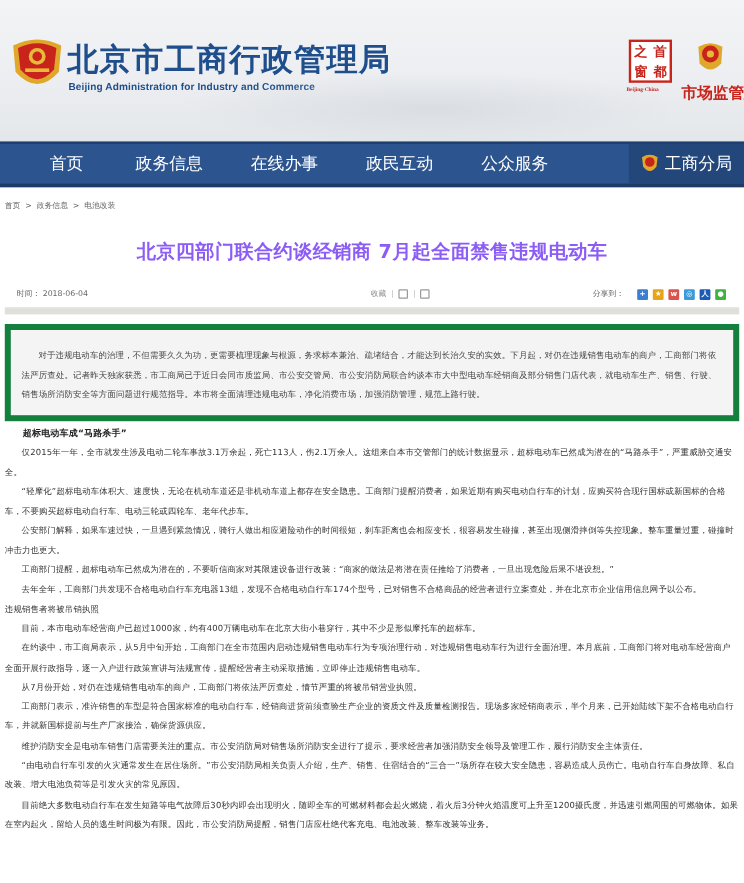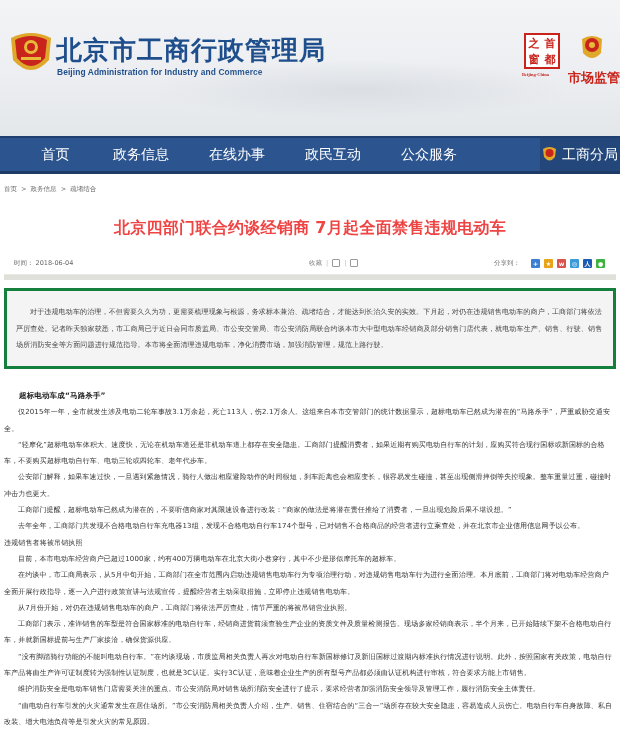--- a/index.html
+++ b/index.html
@@ -1,21 +1,21 @@
 <!DOCTYPE html>
 <html><head>
 <meta charset="utf-8">
 <style>
   * { box-sizing: border-box; margin: 0; padding: 0; }
   html, body { width: 620px; height: 736px; overflow: hidden; background: #fff; }
   body { font-family: "DejaVu Sans", "Liberation Sans", sans-serif; color: #333; }
 
   
   .header {
-    position: relative; width: 620px; height: 136px;
+    position: relative; width: 620px; height: 118px;
     background: linear-gradient(180deg, #f3f4f6 0%, #eceef1 55%, #e4e7ea 100%);
     overflow: hidden;
   }
   .header::after {
     content: ""; position: absolute; left: 150px; top: 60px; width: 420px; height: 60px;
     background: radial-gradient(ellipse at center, rgba(200,205,212,0.45), rgba(255,255,255,0) 70%);
   }
   .emblem {
     position: absolute; left: 6px; top: 30px; width: 50px; height: 48px;
   }
@@ -54,32 +54,32 @@
     width: 620px; height: 38px; background: #2c5590;
     border-top: 2px solid #1f3f70; border-bottom: 3px solid #1e3a66;
     display: flex; position: relative;
   }
   .nav-item {
     height: 33px; display: flex; align-items: center; justify-content: center;
     color: #fff; font-size: 14px; width: 96px; cursor: pointer;
   }
   .nav-item.first { margin-left: 18px; width: 75px; }
   .nav-item.active {
-    background: #23477b; width: 80px; margin-left: auto;
+    background: #23477b; width: 96px; margin-left: auto;
   }
   .nav-item .mini-emblem { width: 15px; height: 17px; margin-right: 5px; }
 
   
   .breadcrumb {
     padding: 11px 0 0 4px; height: 34px; font-size: 6.5px; color: #666;
   }
   .breadcrumb span { margin-right: 2px; }
 
   .article-title {
-    text-align: center; font-size: 16px; color: #ef4444; margin-top: 8px; height: 36px; line-height: 24px;
+    text-align: center; font-size: 16px; color: #8b5cf6; margin-top: 8px; height: 36px; line-height: 24px;
     letter-spacing: 0.3px;
   }
 
   .meta-row {
     display: flex; align-items: center; height: 22px; padding: 0 4px; font-size: 6.5px; color: #666;
     position: relative;
   }
   .meta-time { width: 120px; padding-left: 10px; }
   .meta-tools { position: absolute; left: 309px; display: flex; align-items: center; color: #888; }
   .meta-tools .sep { margin: 0 4px; color: #bbb; }
@@ -89,30 +89,30 @@
   .share-icon {
     width: 9px; height: 9px; display: inline-block; border-radius: 1px;
     color: #fff; font-size: 6px; line-height: 9px; text-align: center; font-weight: bold;
   }
   .divider {
     margin: 0 4px 0 4px; height: 6px; background: #dfe0da; border-top: 1px solid #e8e8e4;
   }
 
   
   .summary {
-    margin: 8px 4px 0 4px; background: #f4f4f4; border: 3px solid #15803d;
+    margin: 8px 4px 0 4px; background: #f4f4f4; border: 5px solid #15803d;
     padding: 13px 9px 10px 9px; font-size: 7px; line-height: 16.5px; color: #444; height: 81px;
     text-indent: 2em; letter-spacing: 0.15px;
   }
 
   
   .content { padding: 2px 4px 0 4px; font-size: 7px; line-height: 16.3px; color: #333; letter-spacing: 0.15px; }
   .content p { text-indent: 2em; }
   .content p.noindent { text-indent: 0; }
-  .content h3 { font-size: 7.5px; font-weight: bold; text-indent: 2em; color: #222; line-height: 16.3px; margin-top: 17px; }
+  .content h3 { font-size: 7.5px; font-weight: bold; text-indent: 2em; color: #222; line-height: 16.3px; }
 </style>
 </head>
 <body>
 
 <div class="header">
   <svg class="emblem" viewBox="0 0 50 48">
     <path d="M5 8 Q25 -2 45 8 L43 30 Q25 50 7 30 Z" fill="#e0a82a"></path>
     <path d="M9 10 Q25 2 41 10 L39 28 Q25 44 11 28 Z" fill="#c8241c"></path>
     <circle cx="25" cy="17" r="7" fill="#e9b93a"></circle>
     <circle cx="25" cy="17" r="4" fill="#c8241c"></circle>
@@ -160,21 +160,21 @@
     </svg>
     <span>工商分局</span>
   </div>
 </div>
 
 <div class="breadcrumb">
   <span>首页</span>
   <span>&gt;</span>
   <span>政务信息</span>
   <span>&gt;</span>
-  <span>疏堵结合</span>
+  <span>电池改装</span>
 </div>
 
 <h1 class="article-title">北京四部门联合约谈经销商 7月起全面禁售违规电动车</h1>
 
 <div class="meta-row">
   <div class="meta-time">
     <span>时间：</span>
     <span>2018-06-04</span>
   </div>
   <div class="meta-tools">
@@ -203,16 +203,16 @@
   <p>仅2015年一年，全市就发生涉及电动二轮车事故3.1万余起，死亡113人，伤2.1万余人。这组来自本市交管部门的统计数据显示，超标电动车已然成为潜在的“马路杀手”，严重威胁交通安全。</p>
   <p>“轻摩化”超标电动车体积大、速度快，无论在机动车道还是非机动车道上都存在安全隐患。工商部门提醒消费者，如果近期有购买电动自行车的计划，应购买符合现行国标或新国标的合格车，不要购买超标电动自行车、电动三轮或四轮车、老年代步车。</p>
   <p>公安部门解释，如果车速过快，一旦遇到紧急情况，骑行人做出相应避险动作的时间很短，刹车距离也会相应变长，很容易发生碰撞，甚至出现侧滑摔倒等失控现象。整车重量过重，碰撞时冲击力也更大。</p>
   <p>工商部门提醒，超标电动车已然成为潜在的，不要听信商家对其限速设备进行改装：“商家的做法是将潜在责任推给了消费者，一旦出现危险后果不堪设想。”</p>
   <p>去年全年，工商部门共发现不合格电动自行车充电器13组，发现不合格电动自行车174个型号，已对销售不合格商品的经营者进行立案查处，并在北京市企业信用信息网予以公布。</p>
   <p class="noindent">违规销售者将被吊销执照</p>
   <p>目前，本市电动车经营商户已超过1000家，约有400万辆电动车在北京大街小巷穿行，其中不少是形似摩托车的超标车。</p>
   <p>在约谈中，市工商局表示，从5月中旬开始，工商部门在全市范围内启动违规销售电动车行为专项治理行动，对违规销售电动车行为进行全面治理。本月底前，工商部门将对电动车经营商户全面开展行政指导，逐一入户进行政策宣讲与法规宣传，提醒经营者主动采取措施，立即停止违规销售电动车。</p>
   <p>从7月份开始，对仍在违规销售电动车的商户，工商部门将依法严厉查处，情节严重的将被吊销营业执照。</p>
   <p>工商部门表示，准许销售的车型是符合国家标准的电动自行车，经销商进货前须查验生产企业的资质文件及质量检测报告。现场多家经销商表示，半个月来，已开始陆续下架不合格电动自行车，并就新国标提前与生产厂家接洽，确保货源供应。</p>
-  <p>“没有脚踏骑行功能的不能叫电动自行车。”在约谈现场，市质监局相关负责人再次对电动自行车新国标修订及新旧国标过渡期内标准执行情况进行说明。此外，按照国家有关政策，电动自行车产品将由生产许可证制度转为强制性认证制度，也就是3C认证。实行3C认证，意味着企业生产的所有型号产品都必须由认证机构进行审核，符合要求方能上市销售。</p>
   <p>维护消防安全是电动车销售门店需要关注的重点。市公安消防局对销售场所消防安全进行了提示，要求经营者加强消防安全领导及管理工作，履行消防安全主体责任。</p>
   <p>“由电动自行车引发的火灾通常发生在居住场所。”市公安消防局相关负责人介绍，生产、销售、住宿结合的“三合一”场所存在较大安全隐患，容易造成人员伤亡。电动自行车自身故障、私自改装、增大电池负荷等是引发火灾的常见原因。</p>
+  <p>目前绝大多数电动自行车在发生短路等电气故障后30秒内即会出现明火，随即全车的可燃材料都会起火燃烧，着火后3分钟火焰温度可上升至1200摄氏度，并迅速引燃周围的可燃物体。如果在室内起火，留给人员的逃生时间极为有限。因此，市公安消防局提醒，销售门店应杜绝代客充电、电池改装、整车改装等业务。</p>
 </div>
 
 </body></html>

